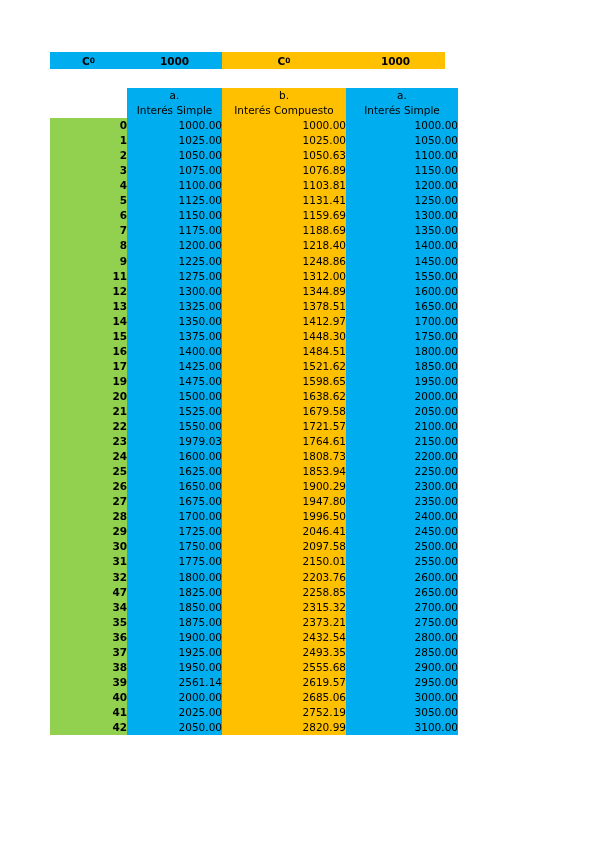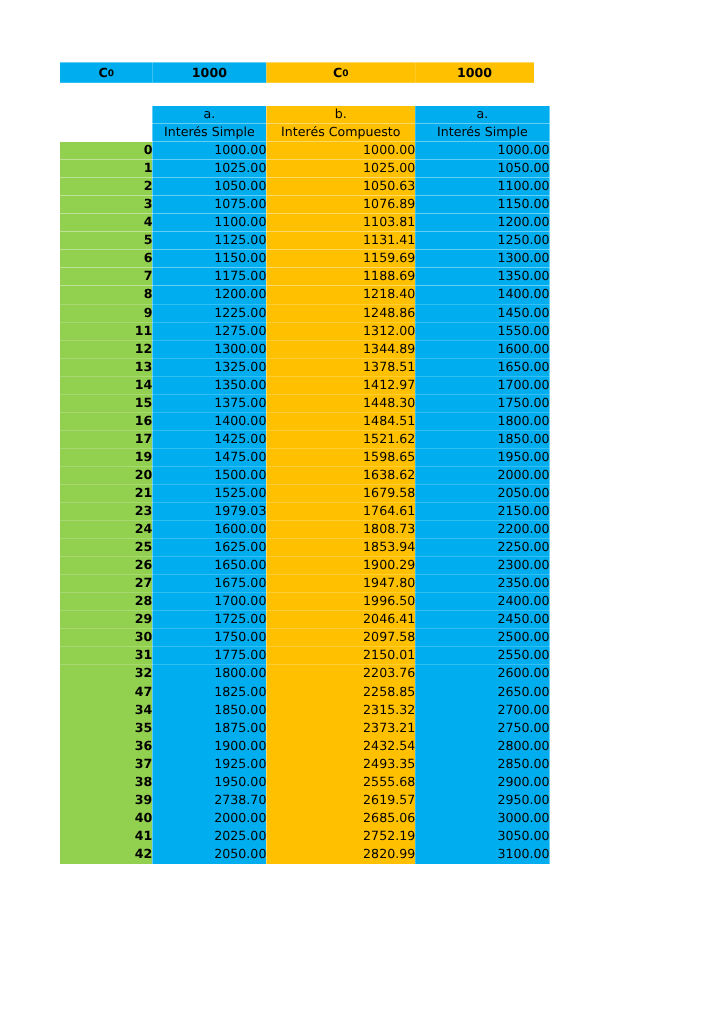--- a/index.html
+++ b/index.html
@@ -255,20 +255,26 @@
             <td class="cell orange">1638.62</td>
             <td class="cell blue">2000.00</td>
           </tr>
           <tr>
             <td class="cell green">21</td>
             <td class="cell blue">1525.00</td>
             <td class="cell orange">1679.58</td>
             <td class="cell blue">2050.00</td>
           </tr>
           <tr>
+            <td class="cell green">22</td>
+            <td class="cell blue">1550.00</td>
+            <td class="cell orange">1721.57</td>
+            <td class="cell blue">2100.00</td>
+          </tr>
+          <tr>
             <td class="cell green">23</td>
             <td class="cell blue">1979.03</td>
             <td class="cell orange">1764.61</td>
             <td class="cell blue">2150.00</td>
           </tr>
           <tr>
             <td class="cell green">24</td>
             <td class="cell blue">1600.00</td>
             <td class="cell orange">1808.73</td>
             <td class="cell blue">2200.00</td>
@@ -352,21 +358,21 @@
             <td class="cell blue">2850.00</td>
           </tr>
           <tr>
             <td class="cell green">38</td>
             <td class="cell blue">1950.00</td>
             <td class="cell orange">2555.68</td>
             <td class="cell blue">2900.00</td>
           </tr>
           <tr>
             <td class="cell green">39</td>
-            <td class="cell blue">2738.70</td>
+            <td class="cell blue">2561.14</td>
             <td class="cell orange">2619.57</td>
             <td class="cell blue">2950.00</td>
           </tr>
           <tr>
             <td class="cell green">40</td>
             <td class="cell blue">2000.00</td>
             <td class="cell orange">2685.06</td>
             <td class="cell blue">3000.00</td>
           </tr>
           <tr>

